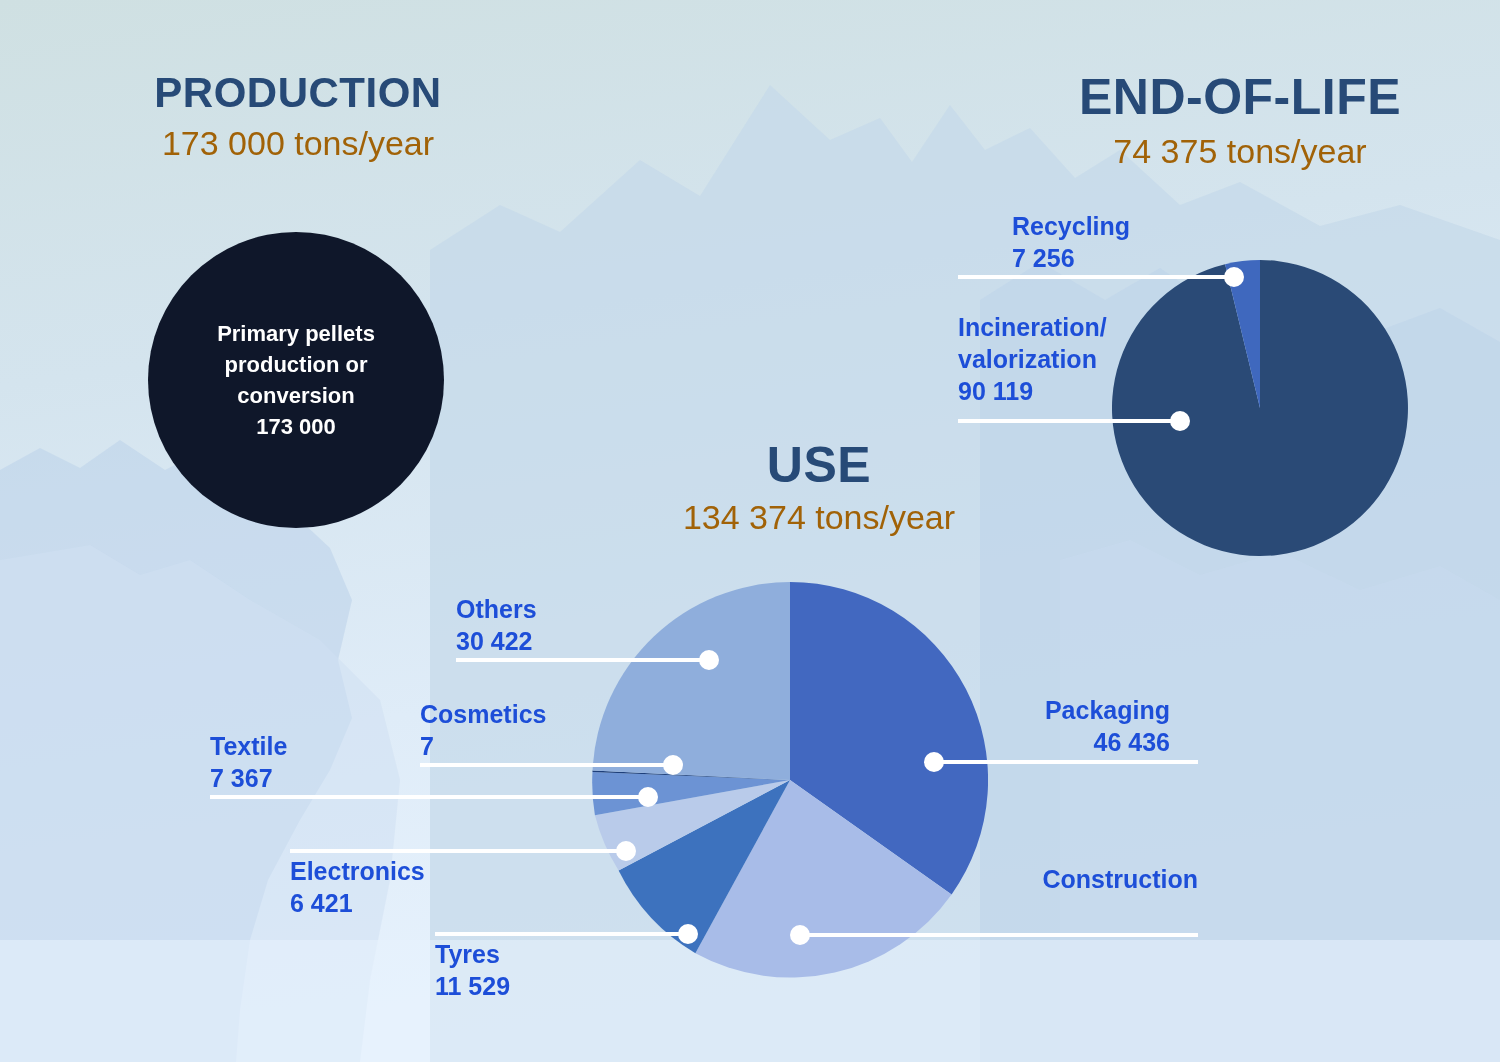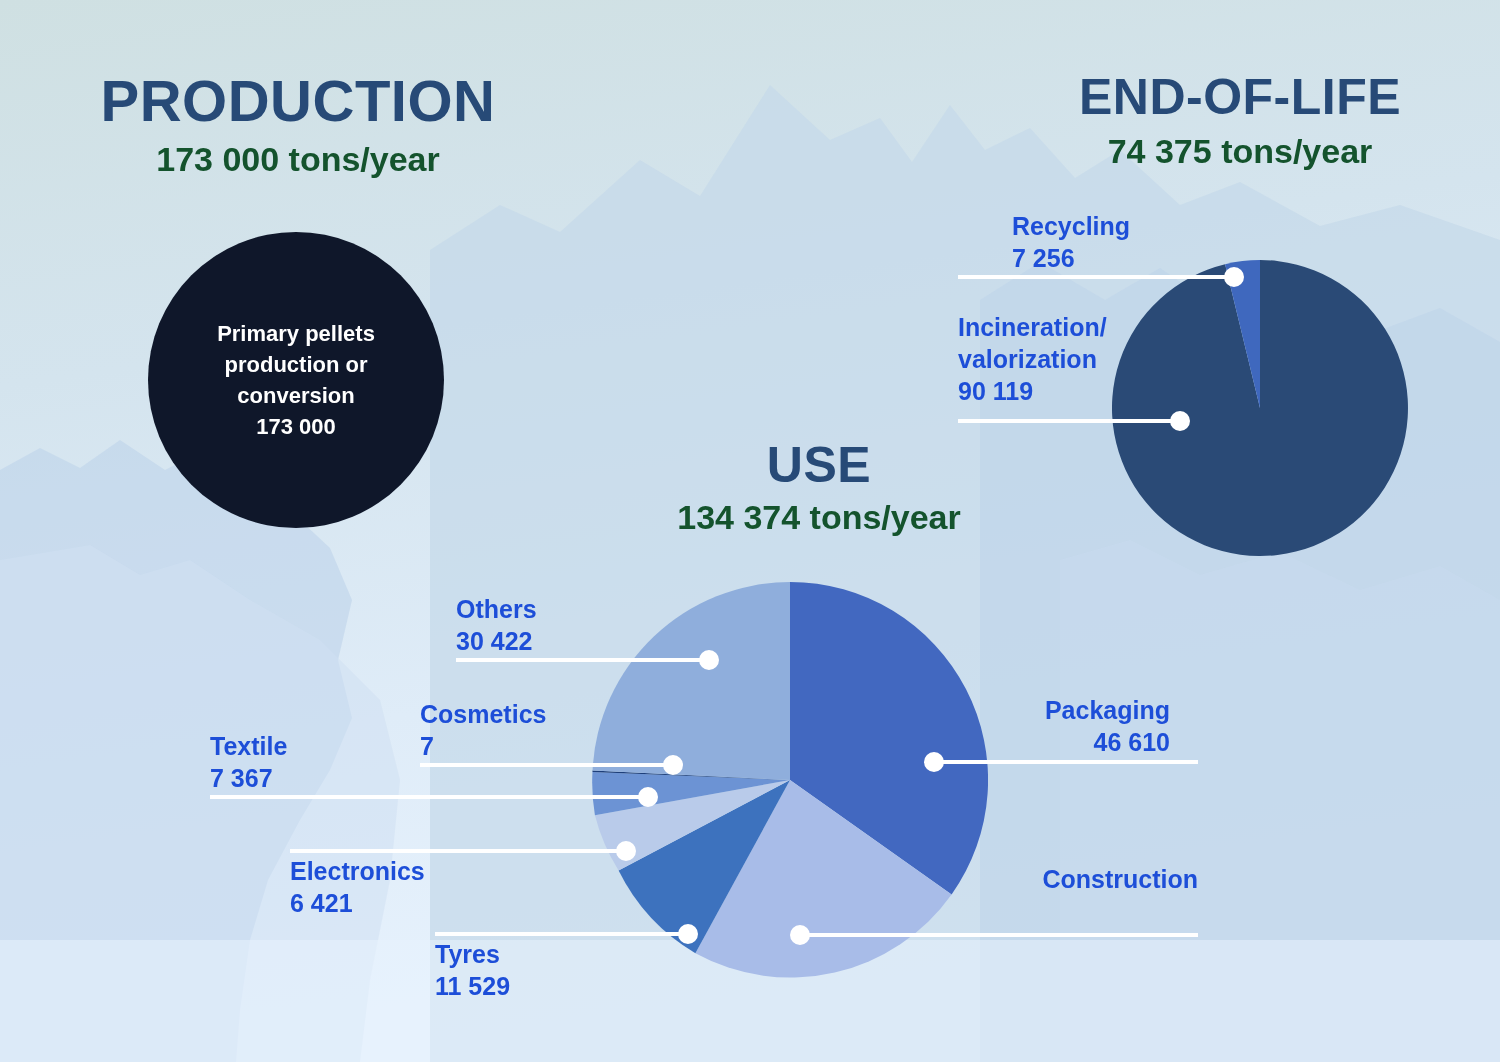--- a/index.html
+++ b/index.html
@@ -7,25 +7,25 @@
   body {
     font-family:"Liberation Sans", sans-serif;
     position:relative; overflow:hidden;
     background:linear-gradient(170deg,#cfe0e2 0%,#cfe2e6 18%,#d3e3ed 40%,#dceaf7 62%,#e2eefb 82%,#e6f1fc 100%);
   }
   #bg { position:absolute; inset:0; width:1500px; height:1062px; }
   .sec-title {
     font-weight:700; letter-spacing:0.5px; color:#274a77;
     line-height:1.0;
   }
-  .sec-sub { font-weight:700; color:#14532d; line-height:1.15; }
+  .sec-sub { font-weight:400; color:#a16207; line-height:1.15; }
 
   
   #production-block { position:absolute; left:98px; top:72px; width:400px; text-align:center; }
-  #production-block .sec-title { font-size:58px; }
+  #production-block .sec-title { font-size:42px; }
   #production-block .sec-sub { font-size:34px; margin-top:10px; }
 
   #production-circle {
     position:absolute; left:148px; top:232px; width:296px; height:296px;
     border-radius:50%; background:#0f172a;
     display:flex; align-items:center; justify-content:center;
   }
   #production-circle .circle-text {
     color:#ffffff; font-weight:700; font-size:22px; line-height:1.42; text-align:center;
   }
@@ -151,21 +151,21 @@
 </div>
 
 <div class="callout left" style="left:958px; top:311px;">
   <div>Incineration/</div>
   <div>valorization</div>
   <div>90 119</div>
 </div>
 
 <div class="callout right" style="left:910px; top:694px; width:260px;">
   <div>Packaging</div>
-  <div>46 610</div>
+  <div>46 436</div>
 </div>
 
 <div class="callout right" style="left:918px; top:863px; width:280px;">
   <div>Construction</div>
 </div>
 
 <div class="callout left" style="left:456px; top:593px;">
   <div>Others</div>
   <div>30 422</div>
 </div>

